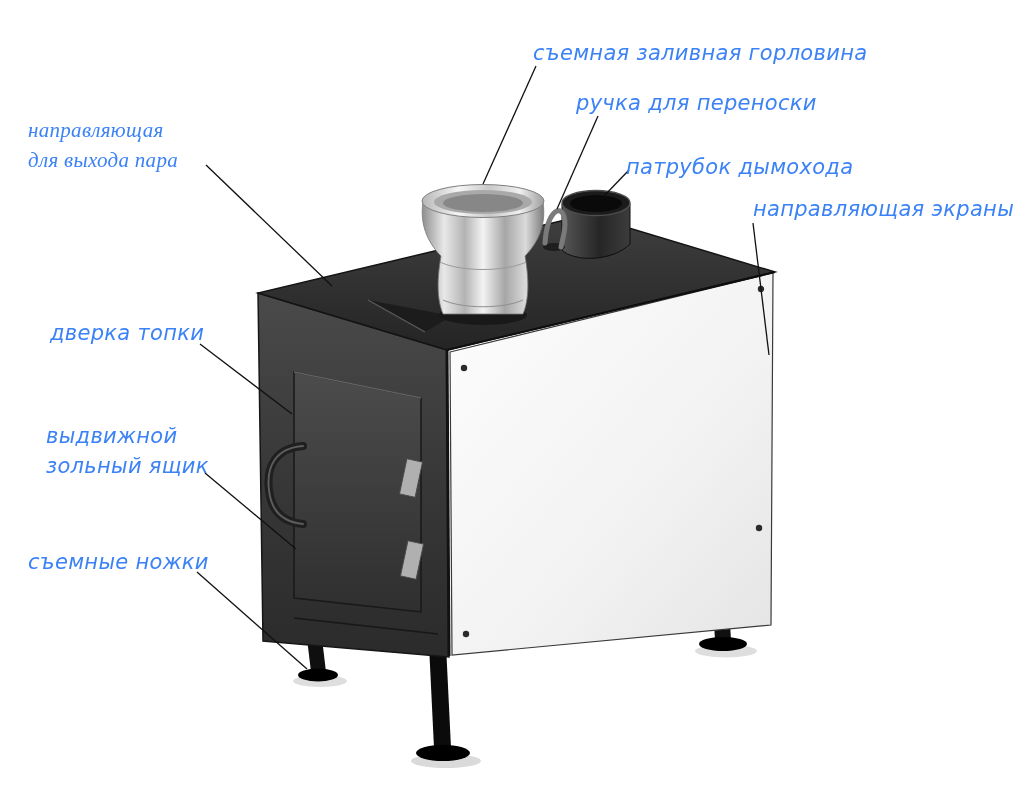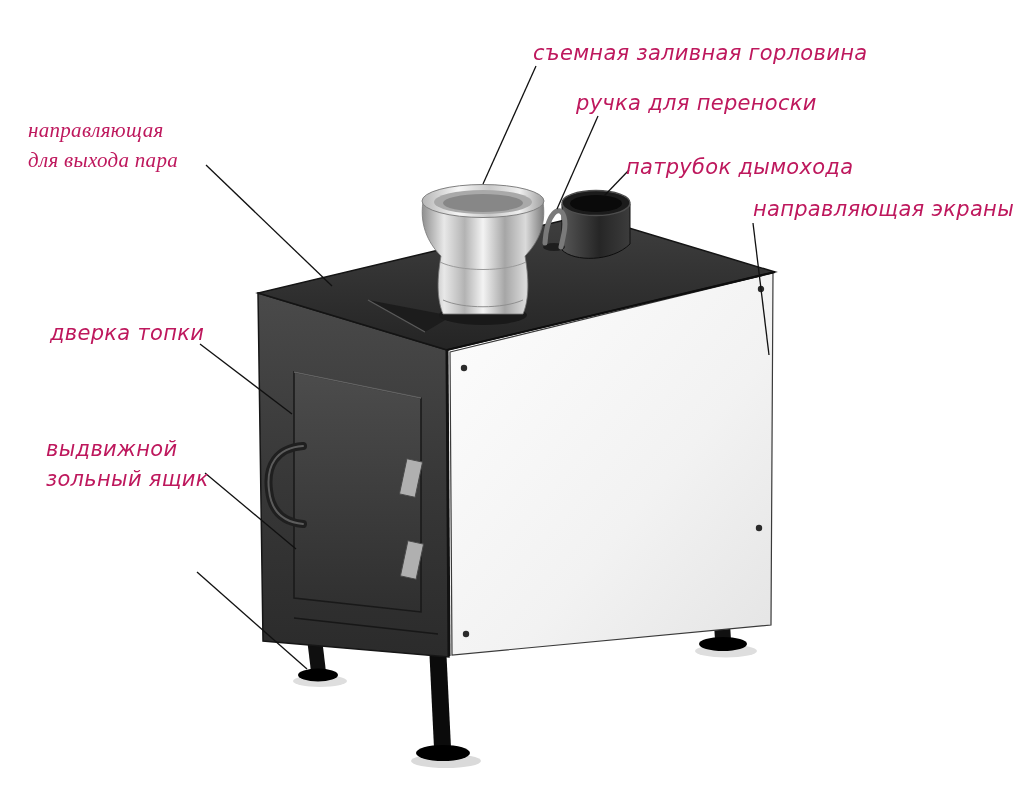--- a/index.html
+++ b/index.html
@@ -7,21 +7,21 @@
     position:relative; width:1024px; height:799px; background:#ffffff;
     overflow:hidden;
     font-family:"DejaVu Sans","Liberation Sans",sans-serif;
   }
   .canvas svg { position:absolute; left:0; top:0; }
   .lbl {
     position:absolute;
     font-style:italic;
     font-size:21px;
     line-height:30px;
-    color:#be185d;
+    color:#3b82f6;
     letter-spacing:.3px;
     white-space:nowrap;
   }
   .lbl .ln { display:block; }
 </style>
 </head>
 <body>
 
 <div class="canvas">
 
@@ -148,19 +148,20 @@
   <div class="lbl" style="left:626px; top:152px;">патрубок дымохода</div>
   <div class="lbl" style="left:753px; top:194px;">направляющая экраны</div>
 
   <div class="lbl" style="left:28px; top:115px;font-family:Liberation Serif, serif;">
     <span class="ln">направляющая</span>
     <span class="ln">для выхода пара</span>
   </div>
 
   <div class="lbl" style="left:50px; top:318px;">дверка топки</div>
 
-  <div class="lbl" style="left:46px; top:434px;">
+  <div class="lbl" style="left:46px; top:421px;">
     <span class="ln">выдвижной</span>
     <span class="ln">зольный ящик</span>
   </div>
 
+  <div class="lbl" style="left:28px; top:547px;">съемные ножки</div>
 
 </div>
 
 </body></html>

